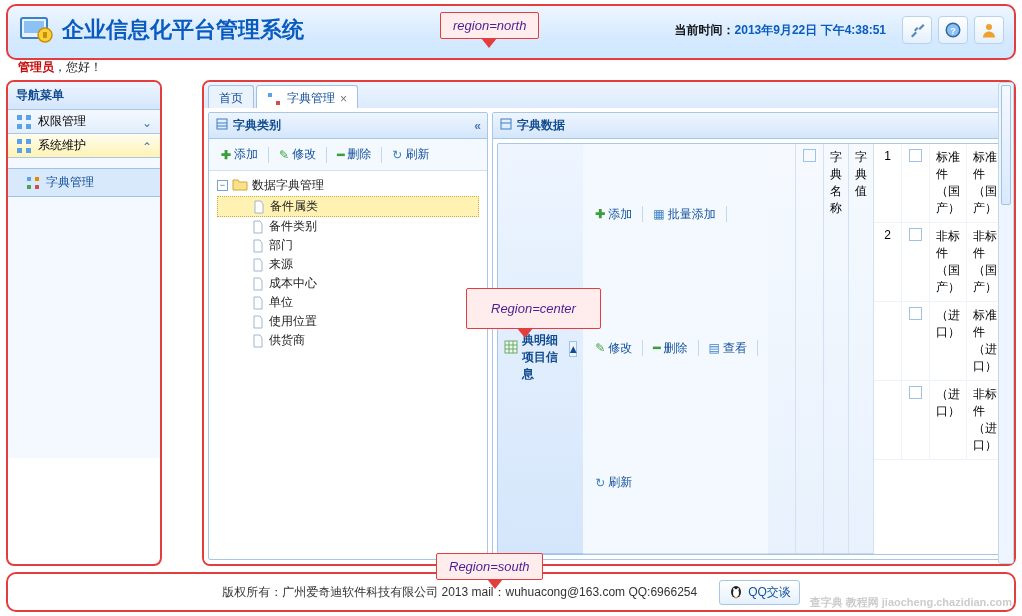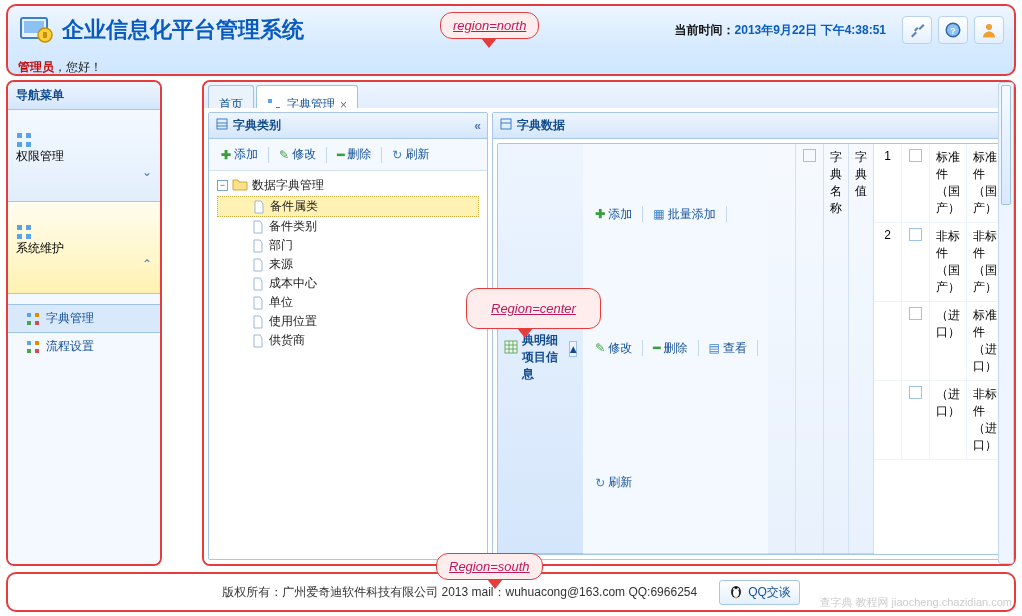--- a/index.html
+++ b/index.html
@@ -1,20 +1,20 @@
 <!DOCTYPE html>
 <html><head>
 <meta charset="utf-8">
 <style>
 * { box-sizing: border-box; font-family: "Microsoft YaHei", Arial, sans-serif; font-size: 12px; }
 body { margin: 0; background: #fff; }
 .main-frame { width: 1022px; height: 616px; position: relative; background: #fff; }
 
 
-.north { position: absolute; top: 4px; left: 6px; right: 6px; height: 72px; border: 2px solid #e43d3d; border-radius: 10px; background: linear-gradient(#eef6ff,#d6eaff 60%,#cfe7ff); }
+.north { position: absolute; top: 4px; left: 6px; right: 6px; height: 56px; border: 2px solid #e43d3d; border-radius: 10px; background: linear-gradient(#eef6ff,#d6eaff 60%,#cfe7ff); }
 .north-inner { padding: 4px 10px 0 10px; }
 .logo-row { display: flex; align-items: center; height: 40px; }
 .logo-icon { width: 36px; height: 36px; margin-right: 8px; display:flex;align-items:center;justify-content:center;}
 .app-title { font-size: 22px; font-weight: bold; color: #0a5bbf; }
 .time-label { margin-left: auto; color: #111; font-weight: bold; font-size: 13px; }
 .time-value { color: #0a5bbf; font-weight: bold; }
 .top-icons { display: flex; gap: 6px; margin-left: 16px; }
 .top-icon-btn { width: 30px; height: 28px; border: 1px solid #b8d2ee; border-radius: 4px; background: linear-gradient(#fff,#e4f0fc); display:flex;align-items:center;justify-content:center;cursor:pointer;}
 .greeting-row { display: flex; align-items: flex-end; height: 26px; }
 .greet-user { color: #c60909; font-weight: bold; }
@@ -22,32 +22,32 @@
 .top-tabs-pos { position:absolute; bottom:0; left:200px; display:flex;}
 .top-tab { padding: 4px 14px 5px 14px; border: 1px solid #9fc2e7; border-bottom: none; background: linear-gradient(#f9fcff,#e2eefc); color: #124f99; border-top-left-radius:3px;border-top-right-radius:3px;margin-right:2px;cursor:pointer;}
 
 
 .west { position: absolute; top: 80px; left: 6px; width: 156px; bottom: 50px; border: 2px solid #e43d3d; border-radius: 8px; overflow:hidden;}
 .center { position: absolute; top: 80px; left: 202px; right: 6px; bottom: 50px; border: 2px solid #e43d3d; border-radius: 8px; overflow:hidden;}
 .south { position: absolute; left: 6px; right: 6px; bottom: 4px; height: 40px; border: 2px solid #e43d3d; border-radius: 10px; display:flex;align-items:center;justify-content:center;}
 
 
 .panel-title { background: linear-gradient(#eef5ff,#d4e6fb); border-bottom: 1px solid #a8c6e8; padding: 5px 8px; font-weight: bold; color: #114b8f; }
-.acc-item { border-bottom: 1px solid #a8c6e8; background: linear-gradient(#f4f9ff,#e2eefc); padding: 22px 8px; display:flex;align-items:flex-start;cursor:pointer;flex-direction:column;}
+.acc-item { border-bottom: 1px solid #a8c6e8; background: linear-gradient(#f4f9ff,#e2eefc); padding: 3px 8px; display:flex;align-items:flex-end;cursor:pointer;}
 .acc-item.exp { background: linear-gradient(#fffdf0,#fff2b3); }
 .acc-icon { width:16px;height:16px;margin-right:6px;}
 .chev { margin-left:auto; color:#4a78b0;}
 .nav-body { padding: 10px 0; background: #f4f9ff; height: 300px; }
 .nav-link { display:flex;align-items:center;padding:5px 18px;color:#124f99;cursor:pointer;}
 .nav-link.active { background:#d8e9fc;border:1px solid #9fc2e7;border-left:none;border-right:none;}
 .tree-ico { width:14px;height:14px;margin-right:6px; display:inline-flex;}
 
 
 .ctr-tabs { display:flex;background:linear-gradient(#eef5ff,#d9e9fc);border-bottom:1px solid #9fc2e7;padding:3px 4px 0 4px;}
-.ctr-tab { padding:10px 10px;border:1px solid #9fc2e7;border-bottom:none;border-top-left-radius:3px;border-top-right-radius:3px;background:#eaf2fc;margin-right:2px;color:#124f99;display:flex;align-items:center;cursor:pointer;}
+.ctr-tab { padding:4px 10px;border:1px solid #9fc2e7;border-bottom:none;border-top-left-radius:3px;border-top-right-radius:3px;background:#eaf2fc;margin-right:2px;color:#124f99;display:flex;align-items:center;cursor:pointer;}
 .ctr-tab.active { background:#fff;}
 .ctr-close { margin-left:5px;color:#777;}
 .ctr-body { position:absolute; top:26px; bottom:0; left:0; right:0; display:flex; gap:4px; padding:4px; background:#fff;}
 .sub-panel { flex:1; border:1px solid #a8c6e8; border-radius:2px; display:flex; flex-direction:column; min-width:0;}
 .sub-panel.left { flex:0 0 280px;}
 .sp-header { background:linear-gradient(#eef5ff,#d4e6fb);border-bottom:1px solid #a8c6e8;padding:4px 6px;font-weight:bold;color:#114b8f;display:flex;align-items:center;}
 .sp-header .coll { margin-left:auto;color:#4a78b0;cursor:pointer;}
 .toolbar { display:flex;align-items:center;border-bottom:1px solid #d2e1f3;background:#f4f9ff;padding:4px 6px;gap:2px;flex-wrap:wrap;}
 .tb-btn { display:flex;align-items:center;padding:3px 6px;color:#124f99;cursor:pointer;gap:3px;border-radius:3px;}
 .tb-sep { width:1px;height:16px;background:#c3d7ed;margin:0 2px;}
@@ -66,29 +66,29 @@
 .col-chk{width:28px;text-align:center;}
 .col-name{flex:1;}
 .col-val{flex:1;}
 .grid-row { display:flex;border-bottom:1px solid #eef3fa;}
 .grid-row div { padding:5px 6px;border-right:1px solid #eef3fa;}
 .chk{width:13px;height:13px;border:1px solid #9fc2e7;display:inline-block;}
 .right-scroll { position:absolute;top:82px;right:8px;bottom:52px;width:16px;background:#eef5ff;border:1px solid #c3d7ed;border-radius:3px;}
 .right-scroll .th { position:absolute;top:2px;left:2px;right:2px;height:120px;background:linear-gradient(#f4f9ff,#d9e9fc);border:1px solid #9fc2e7;border-radius:2px;}
 
 
-.callout { position:absolute;background:#ffecec;border:1px solid #e43d3d;border-radius:12px;padding:5px 12px;color:#be185d;font-style:italic;font-size:13px;z-index:50;text-decoration:underline;}
+.callout { position:absolute;background:#ffecec;border:1px solid #e43d3d;border-radius:2px;padding:5px 12px;color:#4c1d95;font-style:italic;font-size:13px;z-index:50;}
 .callout::after { content:'';position:absolute;width:0;height:0;}
 .callout.n::after{bottom:-10px;left:40px;border-left:8px solid transparent;border-right:8px solid transparent;border-top:10px solid #e43d3d;}
 .callout.w::after{right:-10px;top:10px;border-top:8px solid transparent;border-bottom:8px solid transparent;border-left:10px solid #e43d3d;}
 .callout.c::after{bottom:-10px;left:50px;border-left:8px solid transparent;border-right:8px solid transparent;border-top:10px solid #e43d3d;}
 .callout.s::after{bottom:-10px;left:50px;border-left:8px solid transparent;border-right:8px solid transparent;border-top:10px solid #e43d3d;}
 .footer-text { color:#333; font-size:12px;}
 .qq-btn { display:inline-flex;align-items:center;border:1px solid #a8c6e8;border-radius:3px;padding:2px 8px;background:linear-gradient(#fff,#e4f0fc);margin-left:22px;cursor:pointer;color:#124f99;}
-.watermark { position:absolute;right:10px;bottom:6px;color:#ccc;font-size:11px;pointer-events:none;}
+.watermark { position:absolute;right:10px;bottom:6px;color:#ccc;font-size:11px;pointer-events:none;font-weight:bold;}
 </style>
 </head>
 <body>
 
 <div class="main-frame">
 
   <div class="north">
     <div class="north-inner">
       <div class="logo-row">
         <div class="logo-icon">
@@ -156,31 +156,20 @@
       <div class="nav-link active">
         <span class="tree-ico">
             <svg width="14" height="14" viewBox="0 0 14 14">
               <rect x="1" y="1" width="4" height="4" fill="#5aa3e8"></rect>
               <rect x="9" y="1" width="4" height="4" fill="#e68a00"></rect>
               <rect x="1" y="9" width="4" height="4" fill="#4da34d"></rect>
               <rect x="9" y="9" width="4" height="4" fill="#d24d4d"></rect>
             </svg>
           </span>
         <span>字典管理</span>
-      </div>
-      <div class="nav-link">
-        <span class="tree-ico">
-            <svg width="14" height="14" viewBox="0 0 14 14">
-              <rect x="1" y="1" width="4" height="4" fill="#5aa3e8"></rect>
-              <rect x="9" y="1" width="4" height="4" fill="#e68a00"></rect>
-              <rect x="1" y="9" width="4" height="4" fill="#4da34d"></rect>
-              <rect x="9" y="9" width="4" height="4" fill="#d24d4d"></rect>
-            </svg>
-          </span>
-        <span>流程设置</span>
       </div>
     </div>
   </div>
 
   <div class="center">
     <div class="ctr-tabs">
       <div class="ctr-tab">
           <span>首页</span>
         </div>
       <div class="ctr-tab active">

